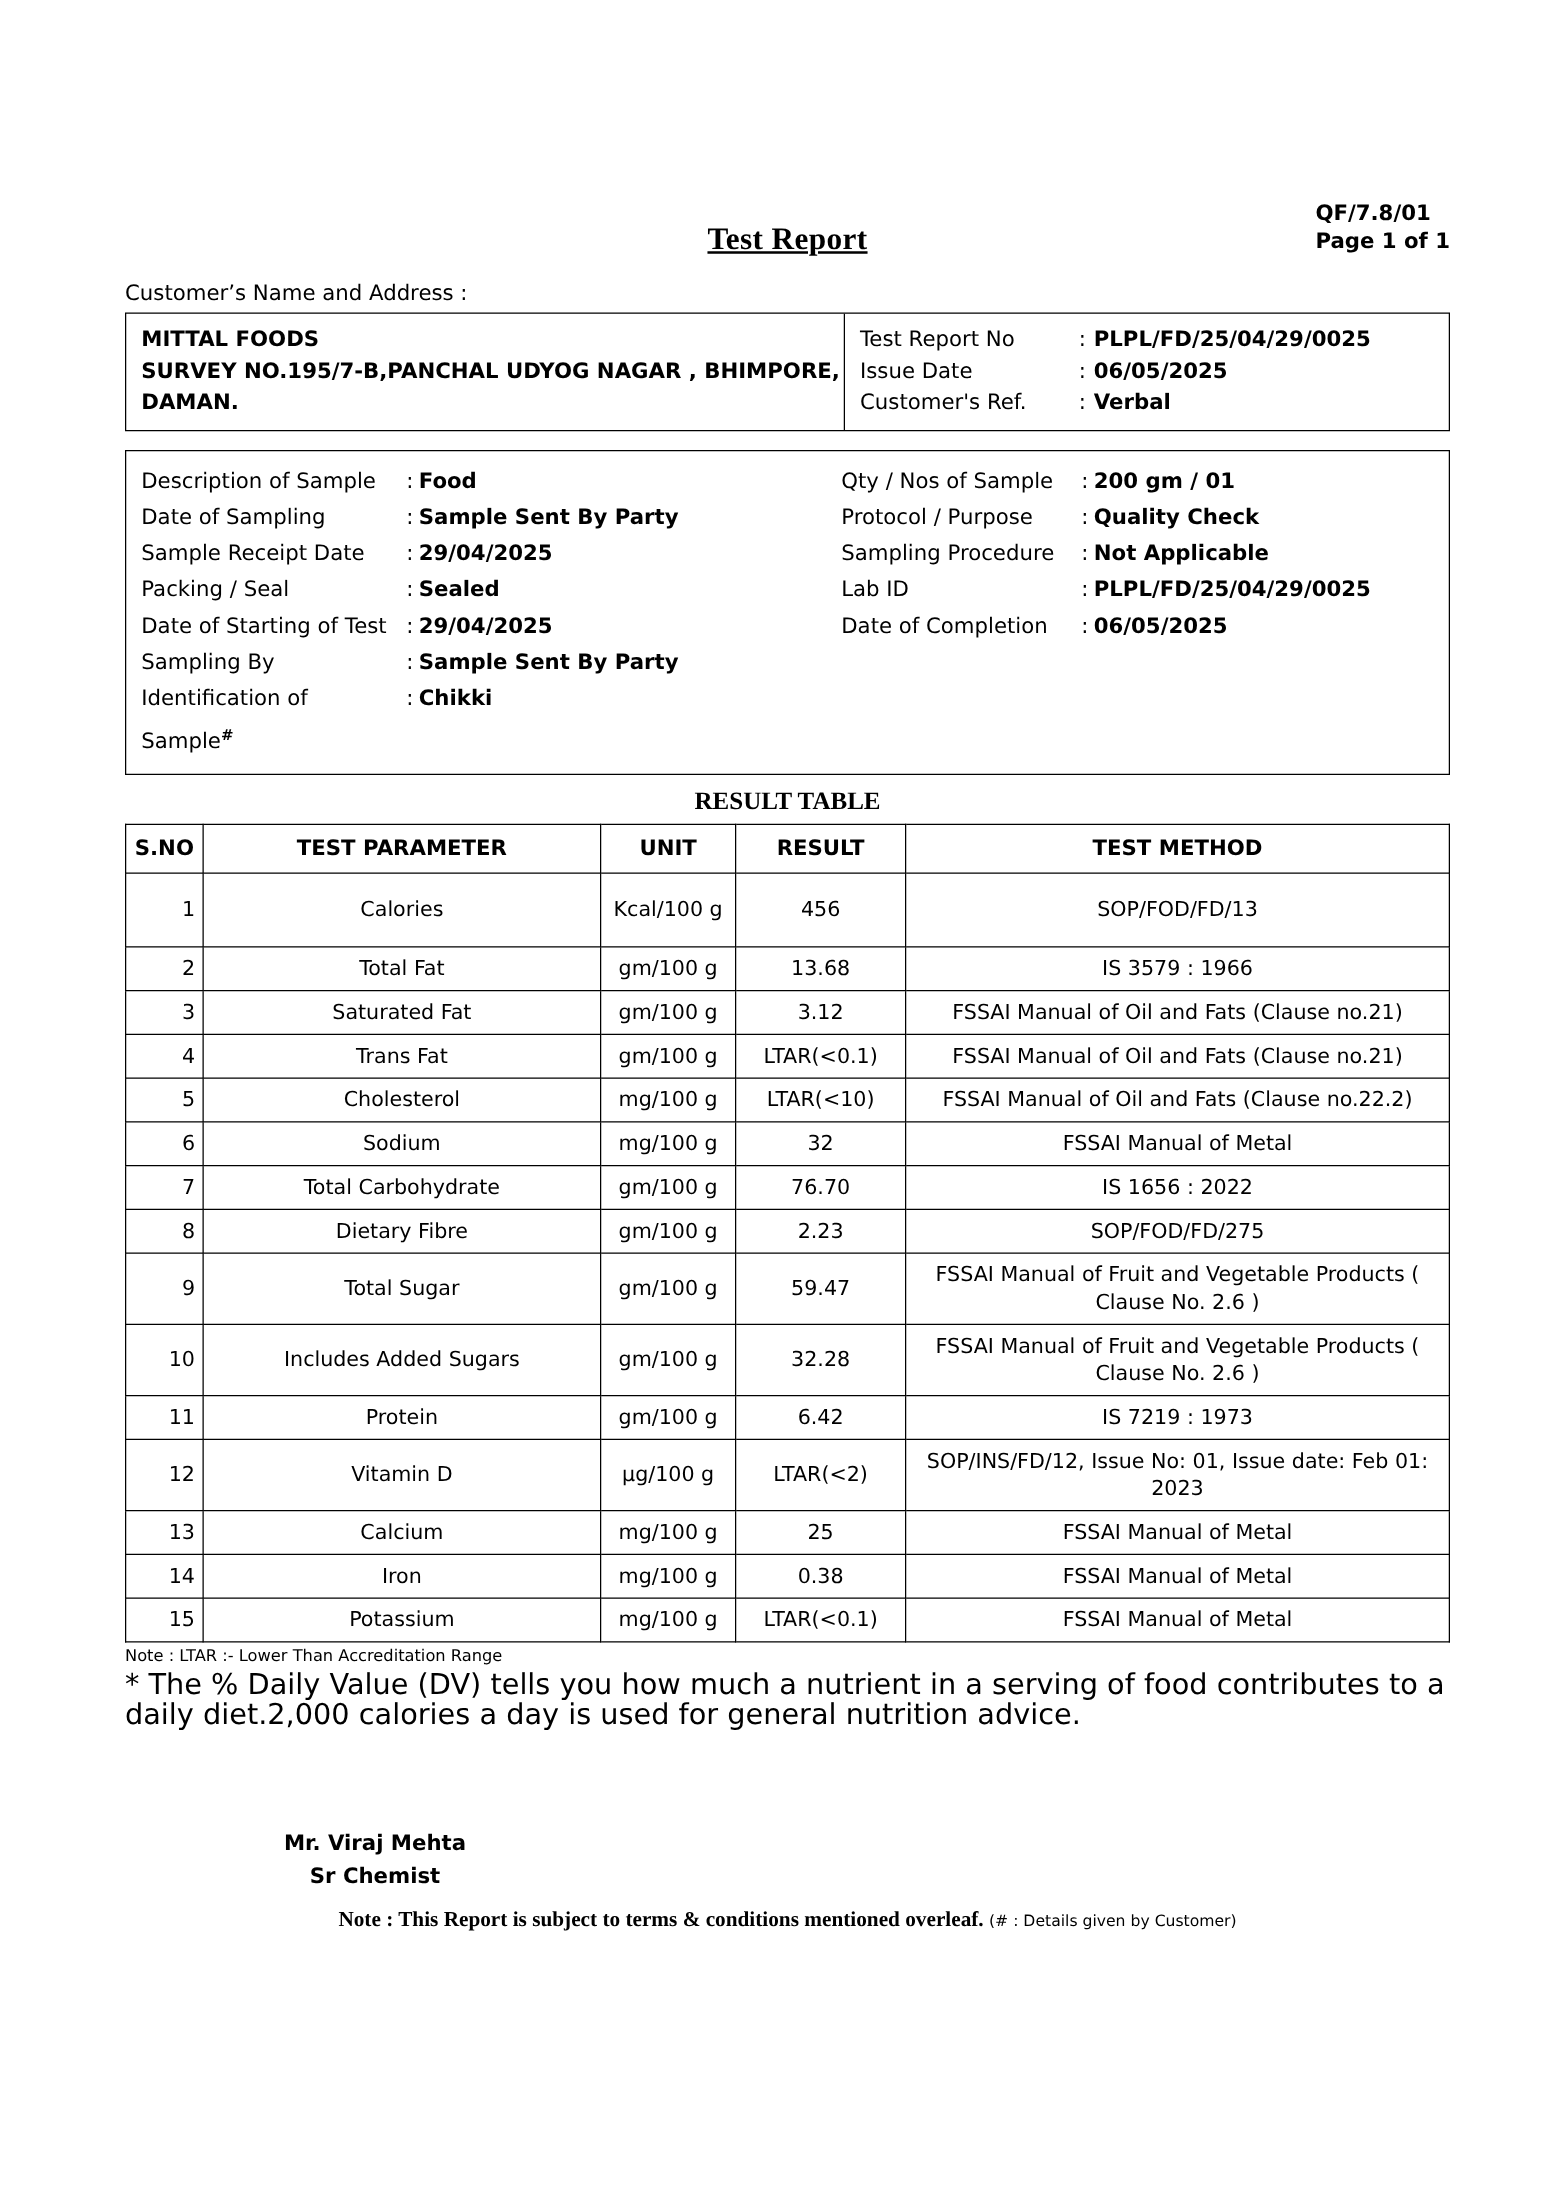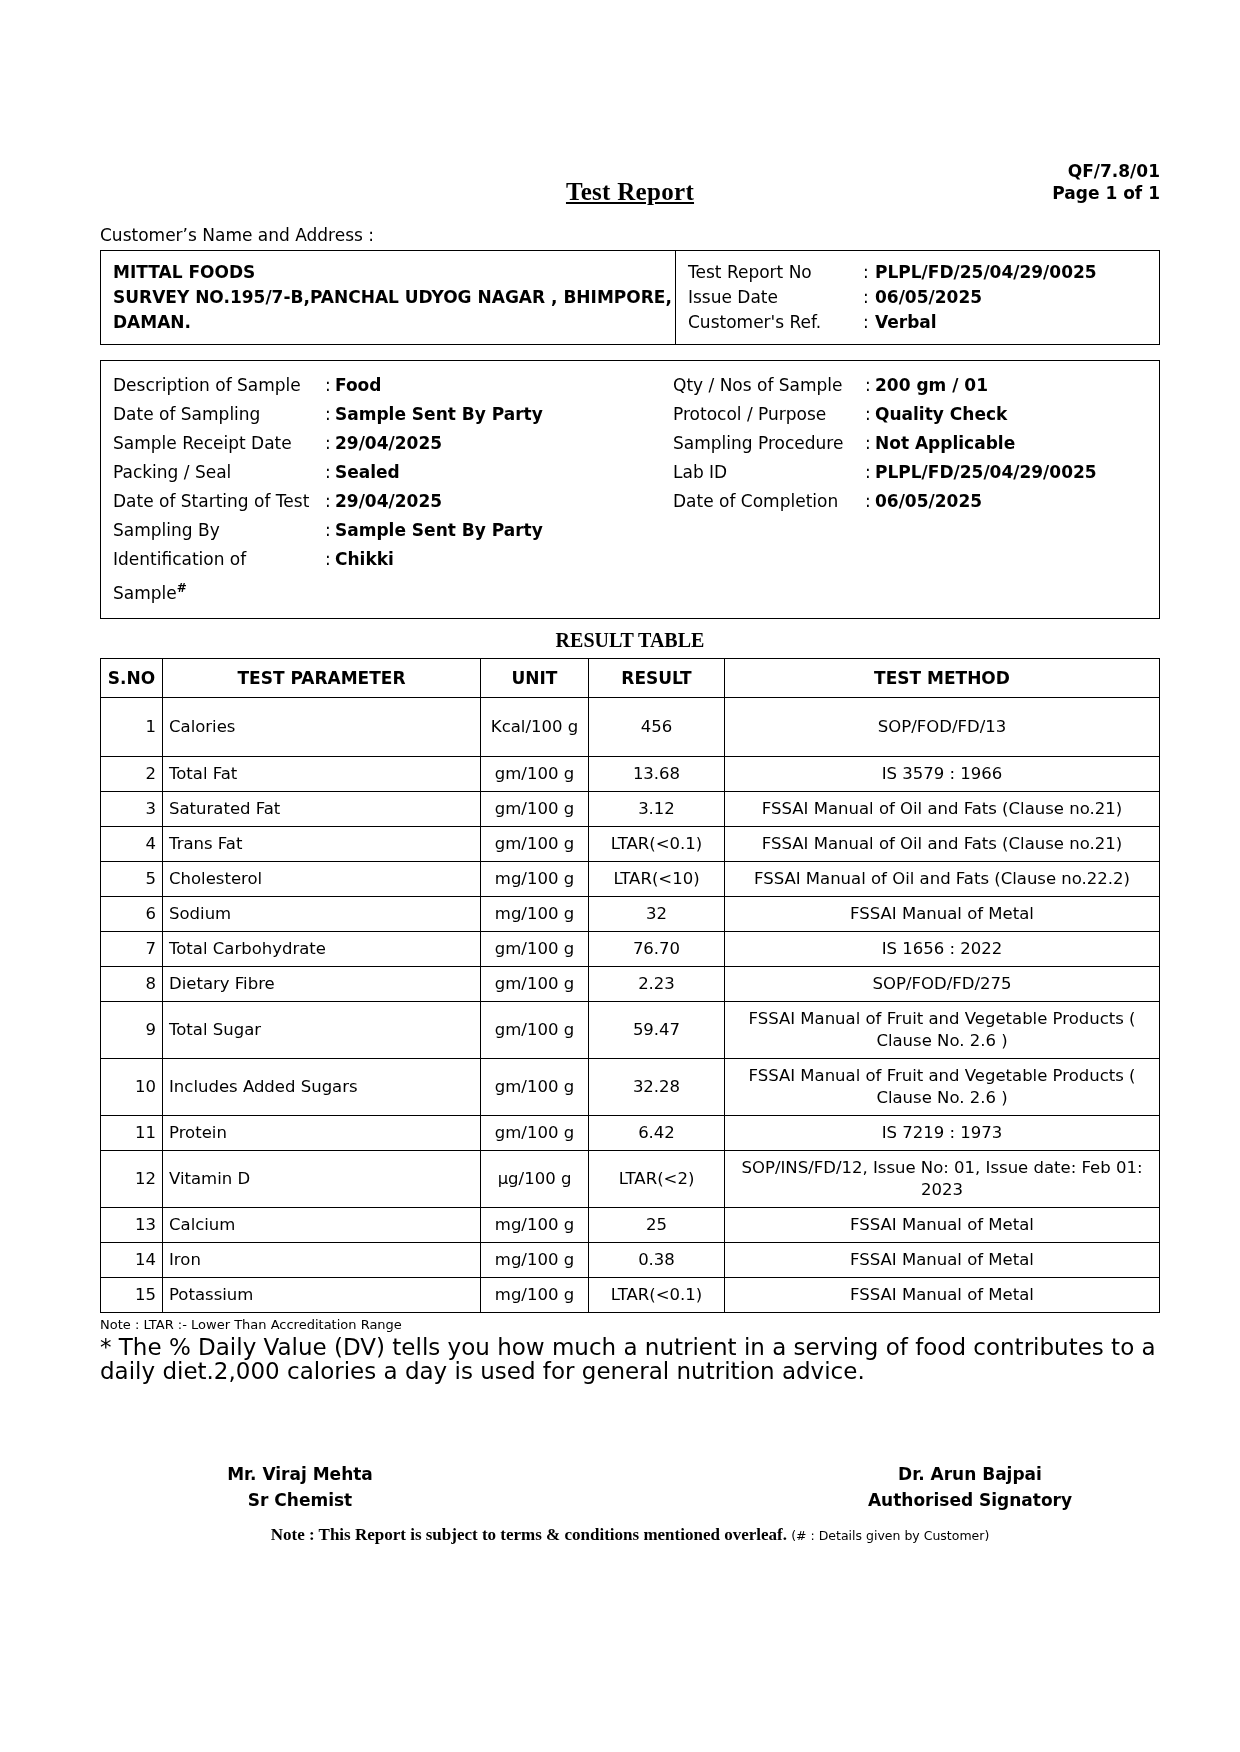--- a/index.html
+++ b/index.html
@@ -32,21 +32,21 @@
 
   
   .hdr {
     position: relative;
     height: 48px;
   }
   .qf-block {
     position: absolute;
     right: 0;
     top: 0;
-    text-align: right;
+    text-align: left;
     font-weight: bold;
     font-size: 17px;
     line-height: 22px;
     font-family: "DejaVu Sans", sans-serif;
   }
   .title-report {
     position: absolute;
     left: 0;
     right: 0;
     top: 18px;
@@ -158,21 +158,21 @@
     font-size: 17px;
     padding: 9px 4px;
   }
   col.c-sno { width: 62px; }
   col.c-param { width: 318px; }
   col.c-unit { width: 108px; }
   col.c-result { width: 136px; }
   col.c-method { width: auto; }
 
   td.sno { text-align: right; padding-right: 14px; }
-  td.param { text-align: left; padding-left: 10px; margin-top: 48px; }
+  td.param { text-align: center; padding-left: 10px; margin-top: 48px; }
   td.unit { text-align: center; }
   td.res  { text-align: center; }
   td.meth { text-align: center; line-height: 22px; }
   tr.tall td { height: 46px; }
 
   .note-small {
     font-size: 13px;
     margin-top: 3px;
     line-height: 17px;
   }
@@ -464,24 +464,20 @@
     </table>
 
     <div class="note-small">Note : LTAR :- Lower Than Accreditation Range</div>
     <div class="dv-note">* The % Daily Value (DV) tells you how much a nutrient in a serving of food contributes to a daily diet.2,000 calories a day is used for general nutrition advice.</div>
 
     <div class="sig-area">
       <div class="sig-left">
         <div>Mr. Viraj Mehta</div>
         <div>Sr Chemist</div>
       </div>
-      <div class="sig-right">
-        <div>Dr. Arun Bajpai</div>
-        <div>Authorised Signatory</div>
-      </div>
     </div>
 
     <div class="footer-note">
       <span>Note : This Report is subject to terms &amp; conditions mentioned overleaf.</span>
       <span class="tiny">(# : Details given by Customer)</span>
     </div>
 
   </div>
 </div>
 

